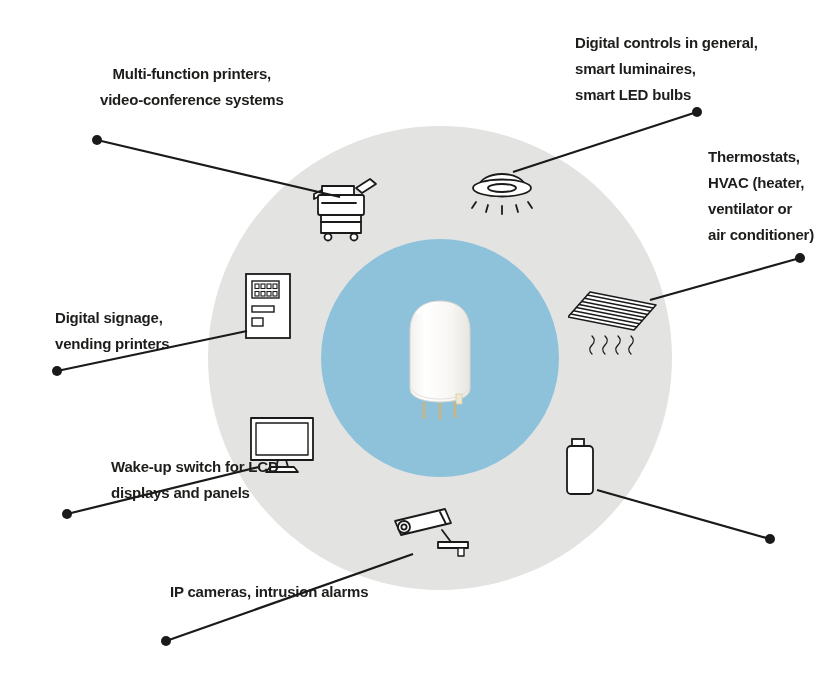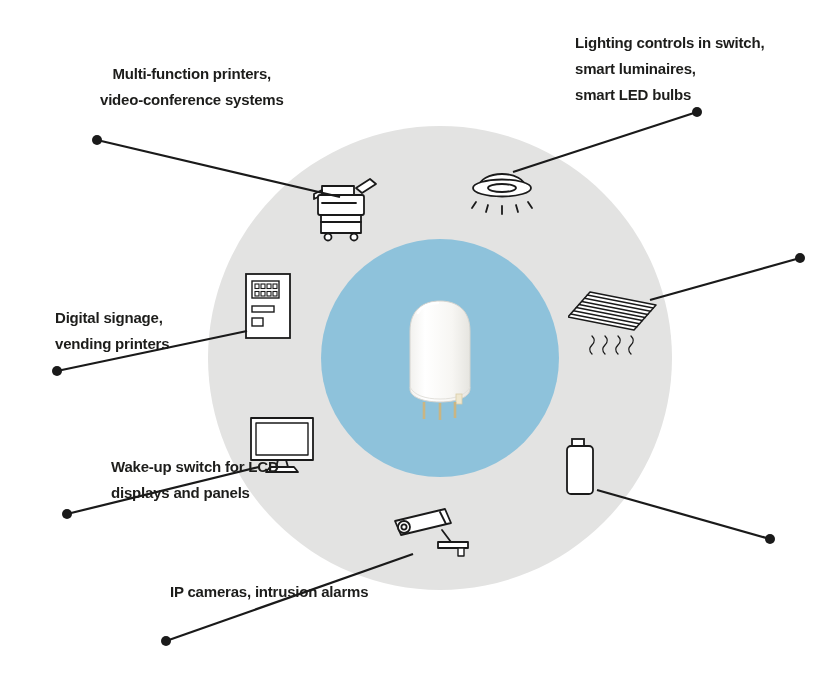--- a/index.html
+++ b/index.html
@@ -181,22 +181,26 @@
       <circle cx="800" cy="258" r="5"></circle>
       <circle cx="57" cy="371" r="5"></circle>
       <circle cx="67" cy="514" r="5"></circle>
       <circle cx="166" cy="641" r="5"></circle>
       <circle cx="770" cy="539" r="5"></circle>
     </g>
   </svg>
 
   <div class="label pos-label-printers">Multi-function printers,
 video-conference systems</div>
-  <div class="label pos-label-lighting">Lighting controls in switch,
+  <div class="label pos-label-lighting">Digital controls in general,
 smart luminaires,
 smart LED bulbs</div>
+  <div class="label pos-label-hvac">Thermostats,
+HVAC (heater,
+ventilator or
+air conditioner)</div>
   <div class="label pos-label-signage">Digital signage,
 vending printers</div>
   <div class="label pos-label-lcd">Wake-up switch for LCD
 displays and panels</div>
   <div class="label pos-label-cameras">IP cameras, intrusion alarms</div>
 
 </div>
 
 </body></html>

